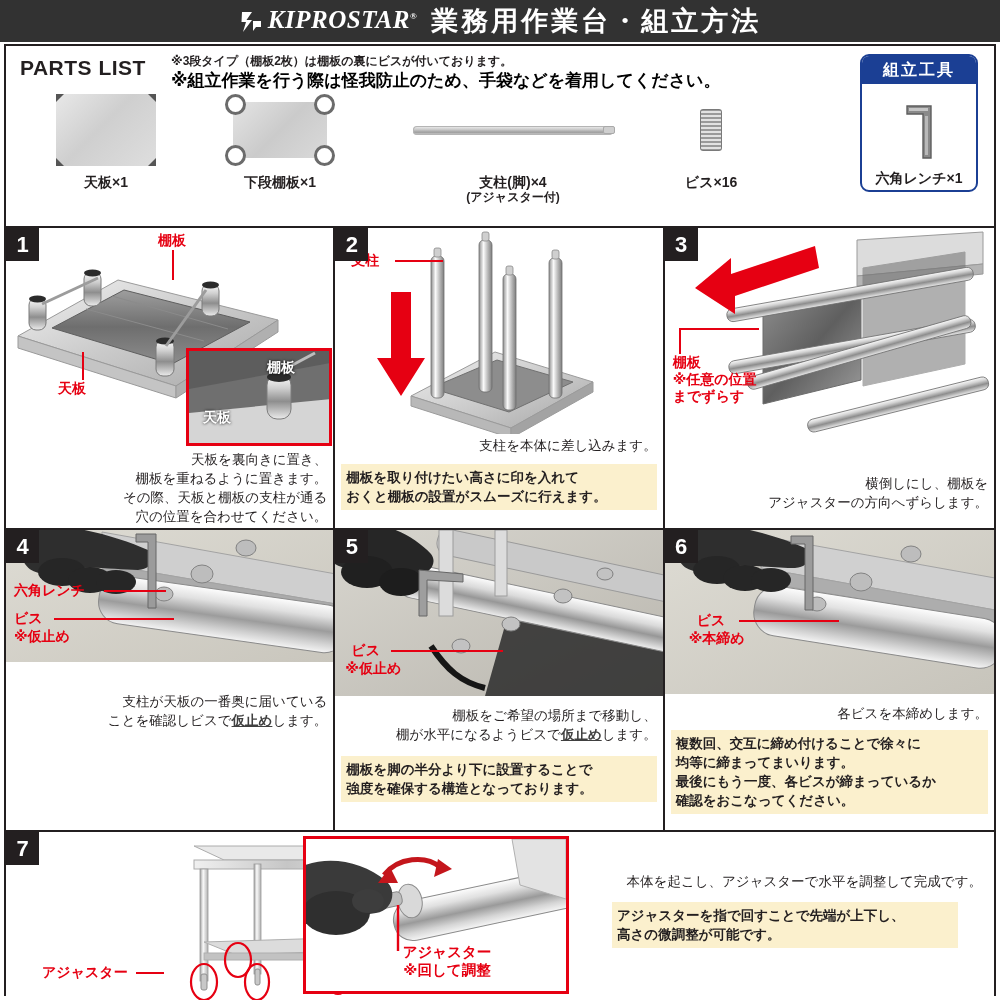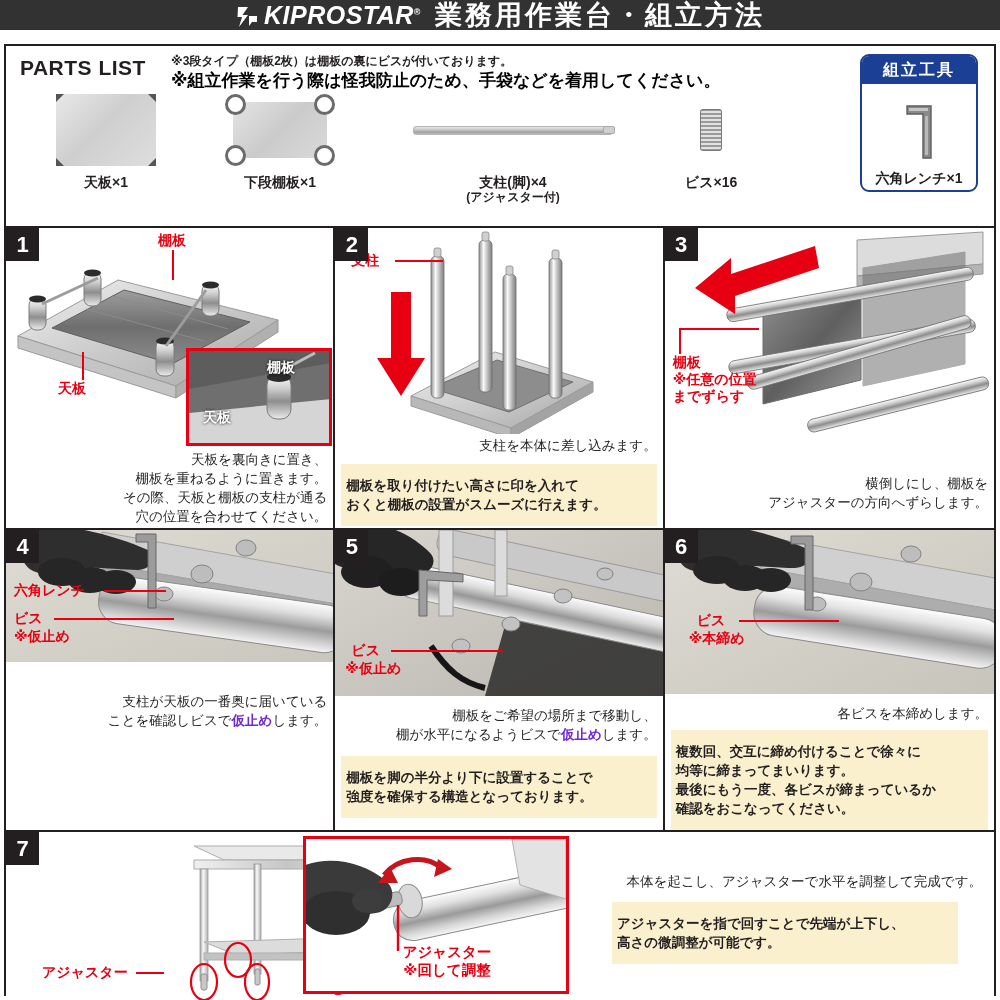--- a/index.html
+++ b/index.html
@@ -5,22 +5,22 @@
   html,body{margin:0;padding:0;background:#ffffff;}
   body{
     font-family:"Liberation Sans","DejaVu Sans",sans-serif;
     width:1000px;height:1000px;overflow:hidden;
     -webkit-font-smoothing:antialiased;
   }
   .page{position:relative;width:1000px;height:1000px;background:#fff;box-sizing:border-box;}
 
   
   .header{
-    position:absolute;left:0;top:0;width:1000px;height:30px;
-    background:#323232;display:flex;align-items:flex-end;justify-content:center;gap:14px;
+    position:absolute;left:0;top:0;width:1000px;height:42px;
+    background:#323232;display:flex;align-items:center;justify-content:center;gap:14px;font-family:Liberation Serif, serif;
   }
   .logo-wrap{display:flex;align-items:flex-start;}
   .logo-mark{width:26px;height:26px;position:relative;margin-right:3px;margin-top:2px;}
   .logo-text{
     color:#ffffff;font-size:25px;font-weight:bold;font-style:italic;
     letter-spacing:0.5px;line-height:26px;
   }
   .logo-reg{color:#ffffff;font-size:9px;vertical-align:super;line-height:1;font-style:normal;}
   .header-title{
     color:#ffffff;font-size:27px;font-weight:bold;letter-spacing:3px;line-height:30px;
@@ -127,25 +127,25 @@
     position:absolute;left:0;top:0;width:33px;height:33px;background:#231f20;
     color:#fff;font-size:22px;font-weight:bold;
     display:flex;align-items:center;justify-content:center;z-index:6;
   }
 
   .photo{position:absolute;left:0;top:0;width:100%;overflow:hidden;}
   .caption{
     position:absolute;left:8px;right:6px;
     font-size:13.5px;color:#231f20;line-height:19px;white-space:pre-line;text-align:right;
   }
-  .caption .hl{color:#6d28d9;font-weight:bold;}
+  .caption .hl{color:#404040;font-weight:bold;text-decoration:underline;}
   .tipbox{
     position:absolute;left:6px;right:6px;background:#fbf0cd;
     font-size:13.5px;font-weight:bold;color:#231f20;line-height:19px;
-    padding:12px 5px;box-sizing:border-box;white-space:pre-line;
+    padding:4px 5px;box-sizing:border-box;white-space:pre-line;
   }
   .lbl{
     position:absolute;font-size:14px;font-weight:bold;color:#e60012;
     line-height:17px;z-index:5;white-space:pre-line;
   }
   .leader{position:absolute;background:#e60012;z-index:5;}
   .leader.h{height:2px;} .leader.v{width:2px;}
   .redarrow{position:absolute;z-index:5;}
   .inset{position:absolute;border:3px solid #e60012;box-sizing:border-box;overflow:hidden;z-index:4;background:#fff;}
 </style>

